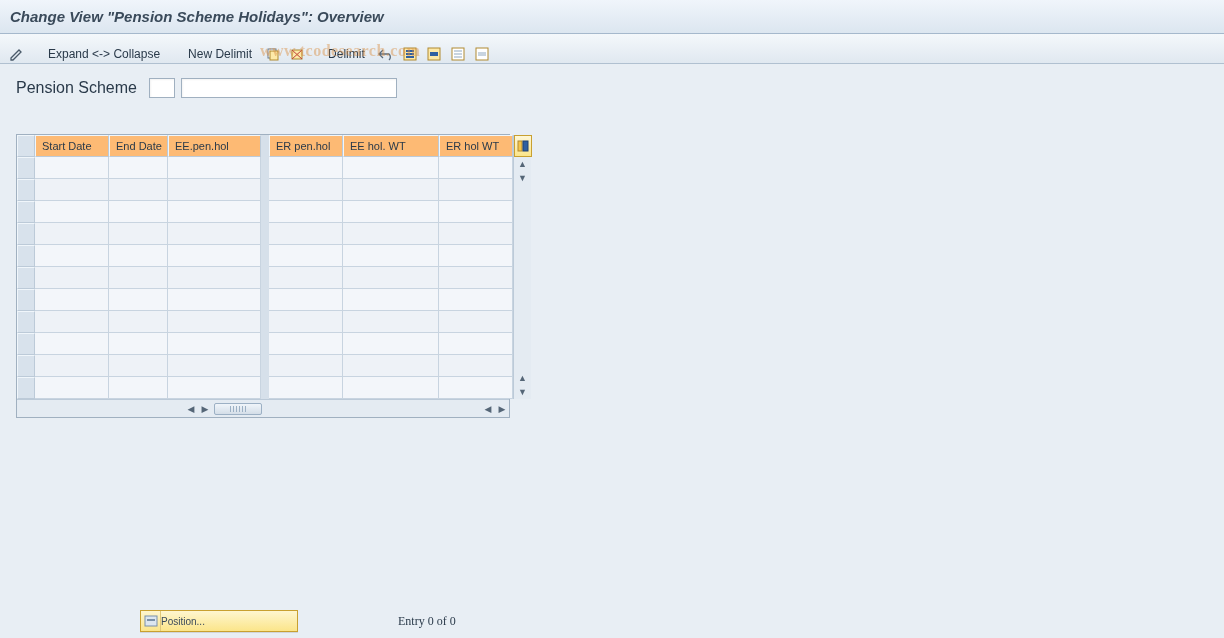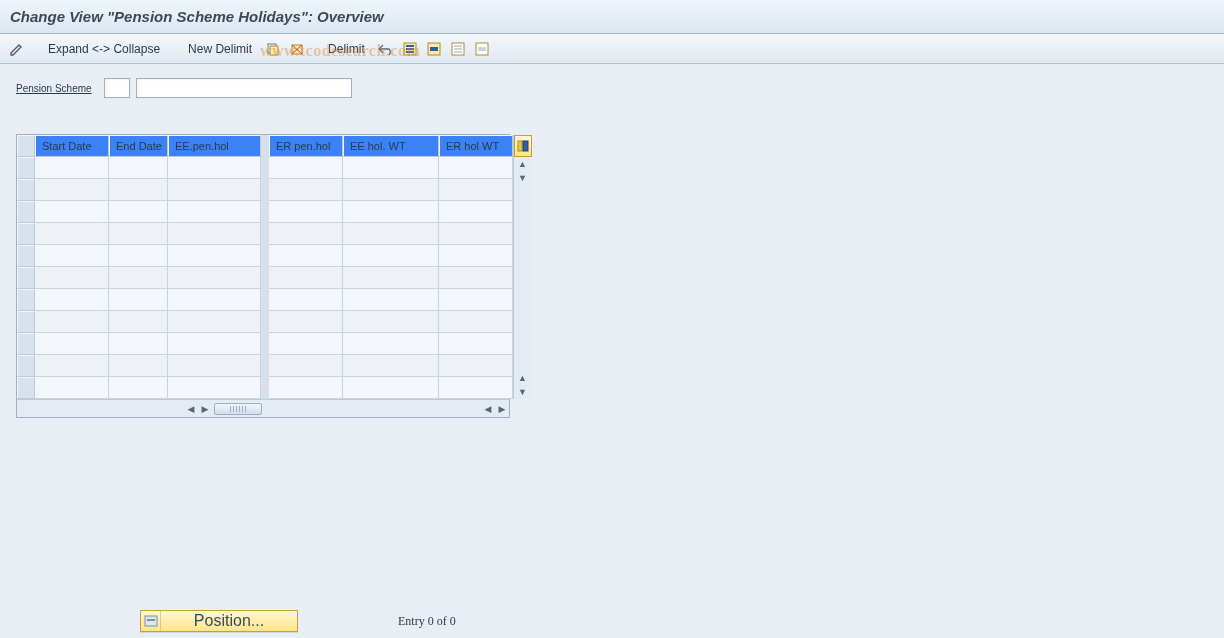--- a/index.html
+++ b/index.html
@@ -24,22 +24,22 @@
       font-weight: bold;
       font-style: italic;
       font-size: 15px;
       color: #3a4a5a;
     }
     .toolbar {
       background: linear-gradient(to bottom, #f4f8fb 0%, #e0e8f0 100%);
       border-bottom: 1px solid #b0c0d0;
       height: 30px;
       display: flex;
-      align-items: center;
-      padding: 8px 8px;
+      align-items: flex-end;
+      padding: 0 8px;
       gap: 6px;
     }
     .tb-icon {
       width: 18px;
       height: 18px;
       display: inline-flex;
       align-items: center;
       justify-content: center;
       cursor: pointer;
     }
@@ -54,24 +54,23 @@
     .content {
       padding: 14px 16px;
     }
     .field-row {
       display: flex;
       align-items: center;
       gap: 6px;
       margin-bottom: 36px;
     }
     .field-label {
-      font-size: 10px;
+      font-size: 16px;
       color: #2a3a4a;
       margin-right: 6px;
-      text-decoration: underline;
     }
     .field-small {
       width: 26px;
       height: 20px;
       border: 1px solid #a0b0c0;
       background: #fff;
       box-shadow: inset 1px 1px 2px rgba(0,0,0,0.05);
     }
     .field-large {
       width: 216px;
@@ -89,21 +88,21 @@
       display: flex;
     }
     .grid-body {
       flex: 1;
     }
     .grid-row {
       display: flex;
       height: 22px;
     }
     .grid-header .cell {
-      background: #3b82f6;
+      background: #fdba74;
       border: 1px solid #bccad8;
       border-top: 1px solid #f0f6fb;
       border-left: 1px solid #f0f6fb;
       font-size: 11px;
       color: #2a3a4a;
       display: flex;
       align-items: center;
       padding: 0 6px;
       overflow: hidden;
       white-space: nowrap;
@@ -212,21 +211,21 @@
       cursor: pointer;
       box-shadow: 0 1px 0 rgba(0,0,0,0.1);
     }
     .pos-icon {
       width: 20px;
       height: 100%;
       display:flex;align-items:center;justify-content:center;
       border-right: 1px solid #e0c878;
     }
     .pos-label {
-      flex:1;text-align:center;font-size:16px;color:#3a4a5a;
+      flex:1;text-align:left;font-size:10px;color:#3a4a5a;
     }
     .status-text { font-size:12px; color:#2a3a4a;font-family:Liberation Serif, serif; }
     .watermark {
       position: absolute;
       top: 42px;
       left: 260px;
       font-size: 16px;
       font-weight: 600;
       color: rgba(218,143,67,0.45);
       letter-spacing: 0.5px;

